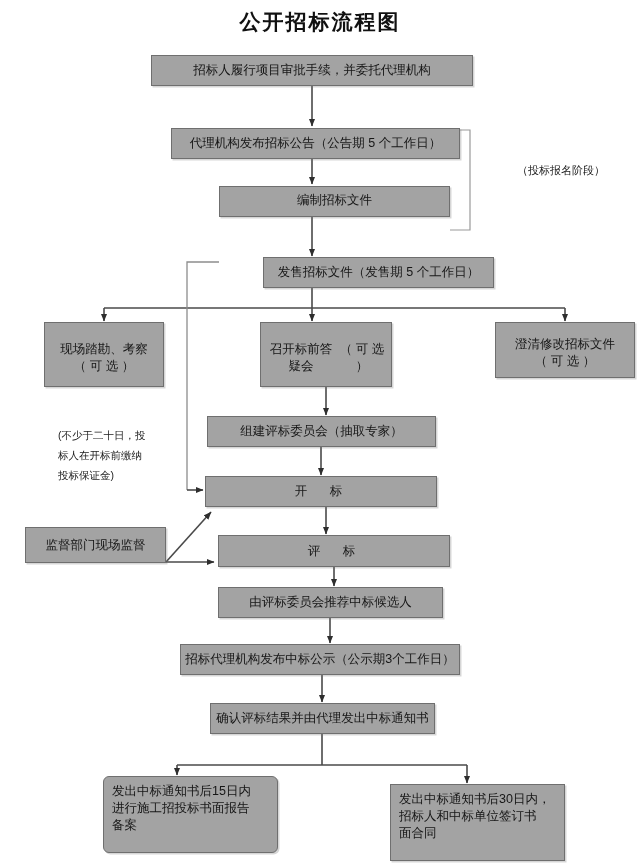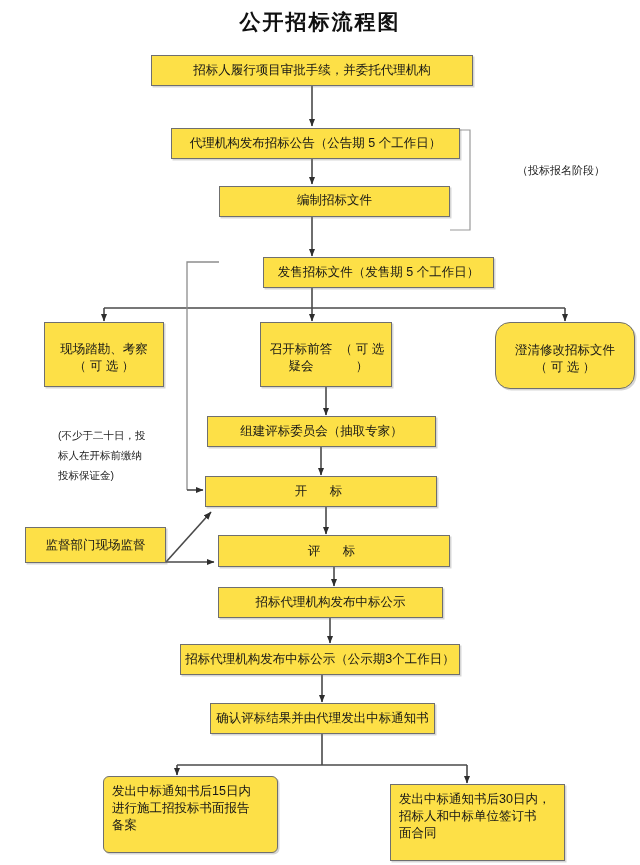--- a/index.html
+++ b/index.html
@@ -20,21 +20,21 @@
     text-align:center;
     font-size:21px;
     font-weight:bold;
     letter-spacing:2px;
     color:#111;
   }
   .node{
     position:absolute;
     box-sizing:border-box;
     border:1px solid #6f6f6f;
-    background:#fde047;
+    background:#a3a3a3;
     display:flex;
     align-items:center;
     justify-content:center;
     text-align:center;
     font-size:12.5px;
     line-height:17px;
     color:#161616;
     box-shadow:1.5px 1.5px 0 rgba(120,120,120,.30);
     padding:2px 4px;
   }
@@ -132,21 +132,21 @@
   <div class="node block-text" style="left:44px;top:322px;width:120px;height:65px;flex-direction:column;align-items:center;">
     <span class="ln">现场踏勘、考察</span>
     <span class="ln">（ 可  选 ）</span>
   </div>
 
   <div class="node block-text" style="left:260px;top:322px;width:132px;height:65px;flex-direction:row;align-items:center;">
     <span class="ln">召开标前答疑会</span>
     <span class="ln">（ 可  选 ）</span>
   </div>
 
-  <div class="node block-text" style="left:495px;top:322px;width:140px;height:67px;flex-direction:column;align-items:center;border-radius:15px;">
+  <div class="node block-text" style="left:495px;top:322px;width:140px;height:56px;flex-direction:column;align-items:center;">
     <span class="ln">澄清修改招标文件</span>
     <span class="ln">（ 可  选 ）</span>
   </div>
 
   <div class="node" style="left:207px;top:416px;width:229px;height:31px;">
     <span class="ln">组建评标委员会（抽取专家）</span>
   </div>
 
   <div class="node" style="left:205px;top:476px;width:232px;height:31px;">
     <span class="ln spaced-sm">开　标</span>
@@ -154,21 +154,21 @@
 
   <div class="node" style="left:25px;top:527px;width:141px;height:36px;">
     <span class="ln">监督部门现场监督</span>
   </div>
 
   <div class="node" style="left:218px;top:535px;width:232px;height:32px;">
     <span class="ln spaced-sm">评　标</span>
   </div>
 
   <div class="node" style="left:218px;top:587px;width:225px;height:31px;">
-    <span class="ln">招标代理机构发布中标公示</span>
+    <span class="ln">由评标委员会推荐中标候选人</span>
   </div>
 
   <div class="node" style="left:180px;top:644px;width:280px;height:31px;">
     <span class="ln">招标代理机构发布中标公示（公示期3个工作日）</span>
   </div>
 
   <div class="node" style="left:210px;top:703px;width:225px;height:31px;">
     <span class="ln">确认评标结果并由代理发出中标通知书</span>
   </div>
 

